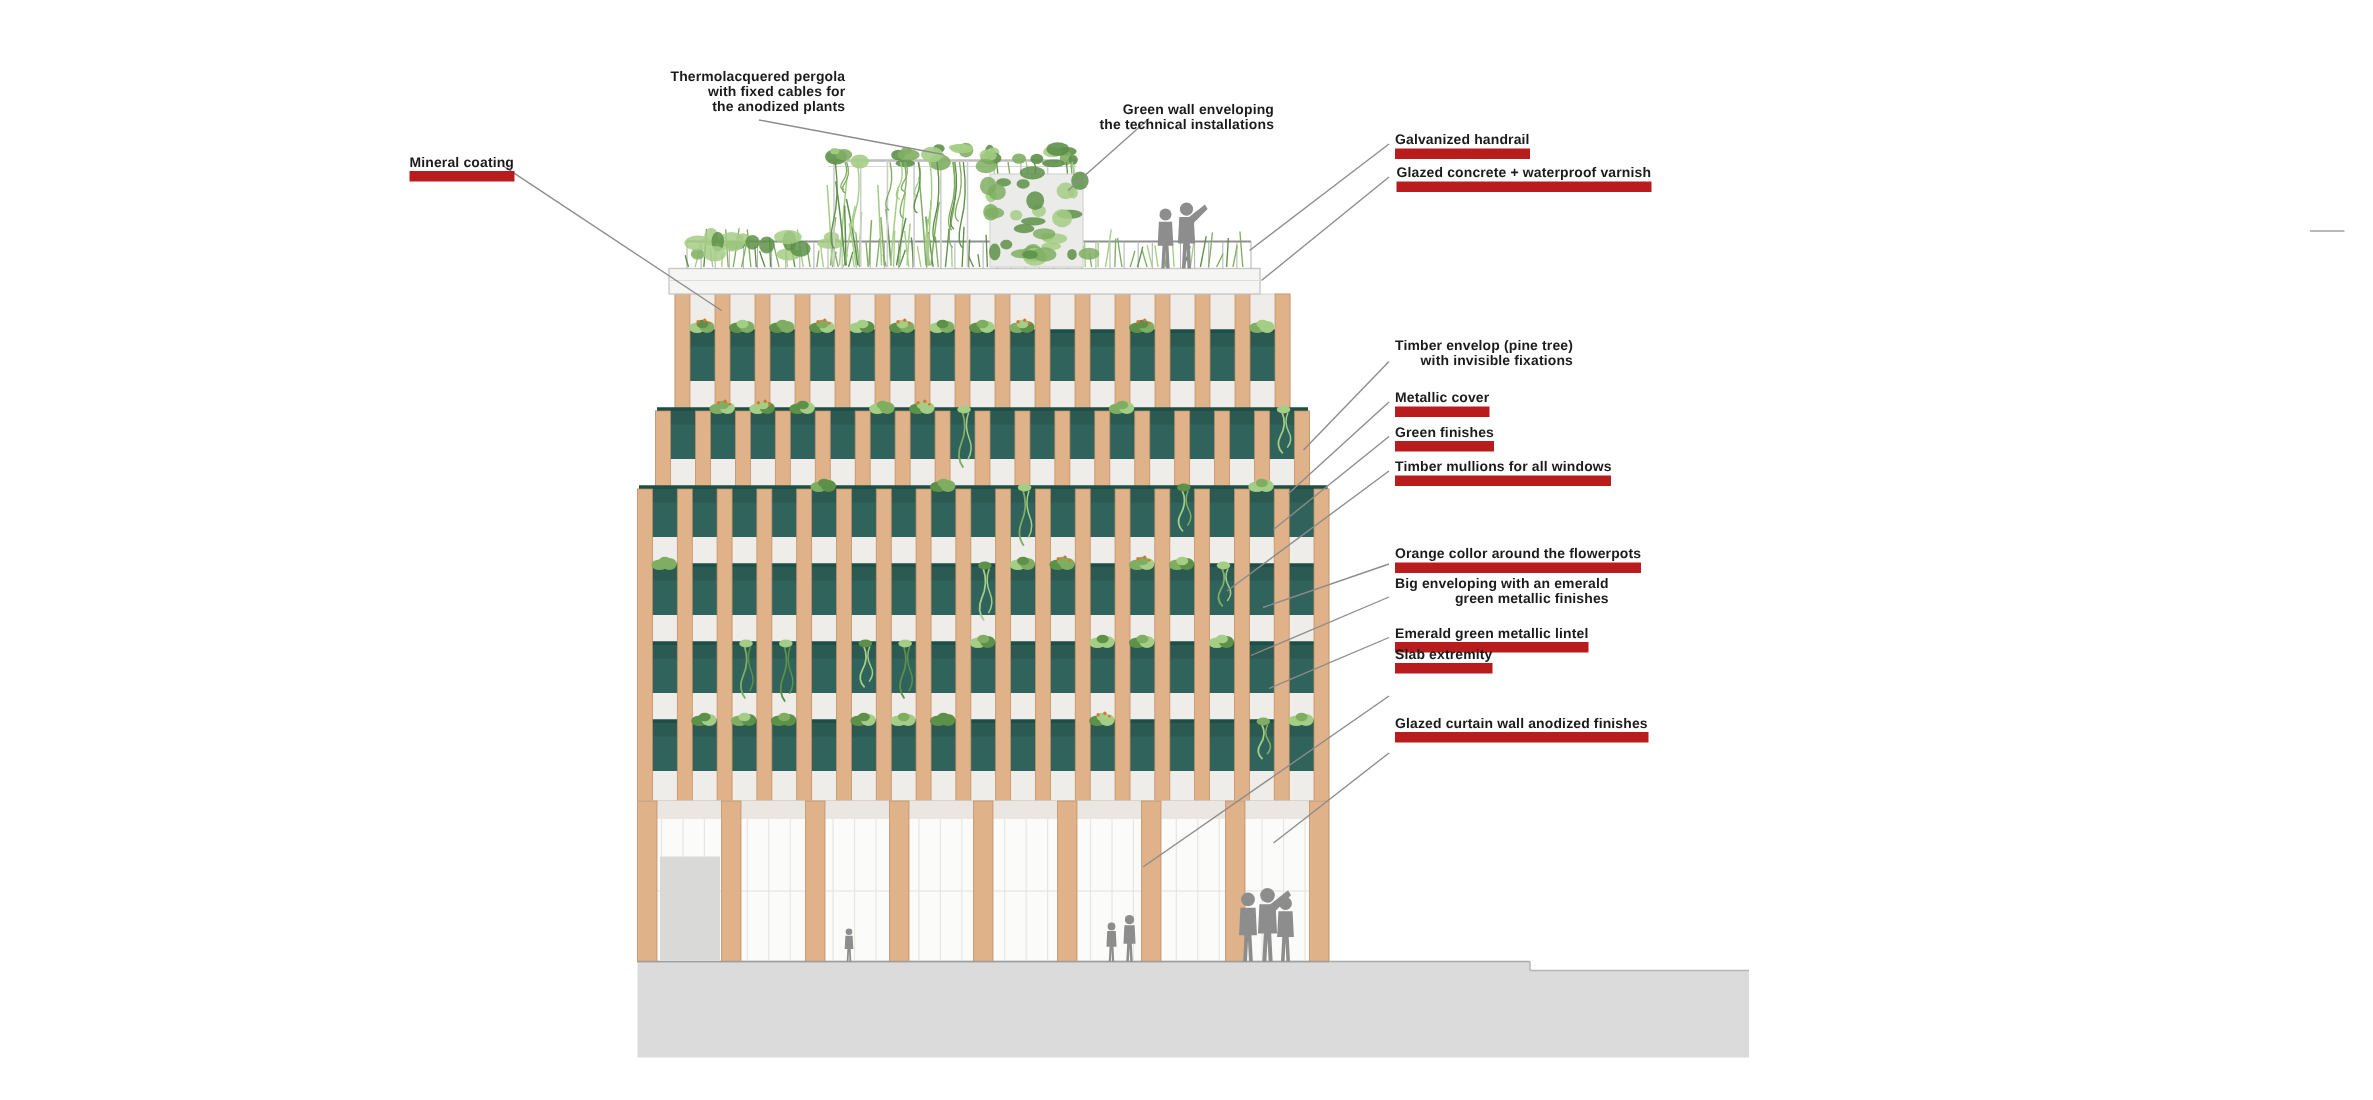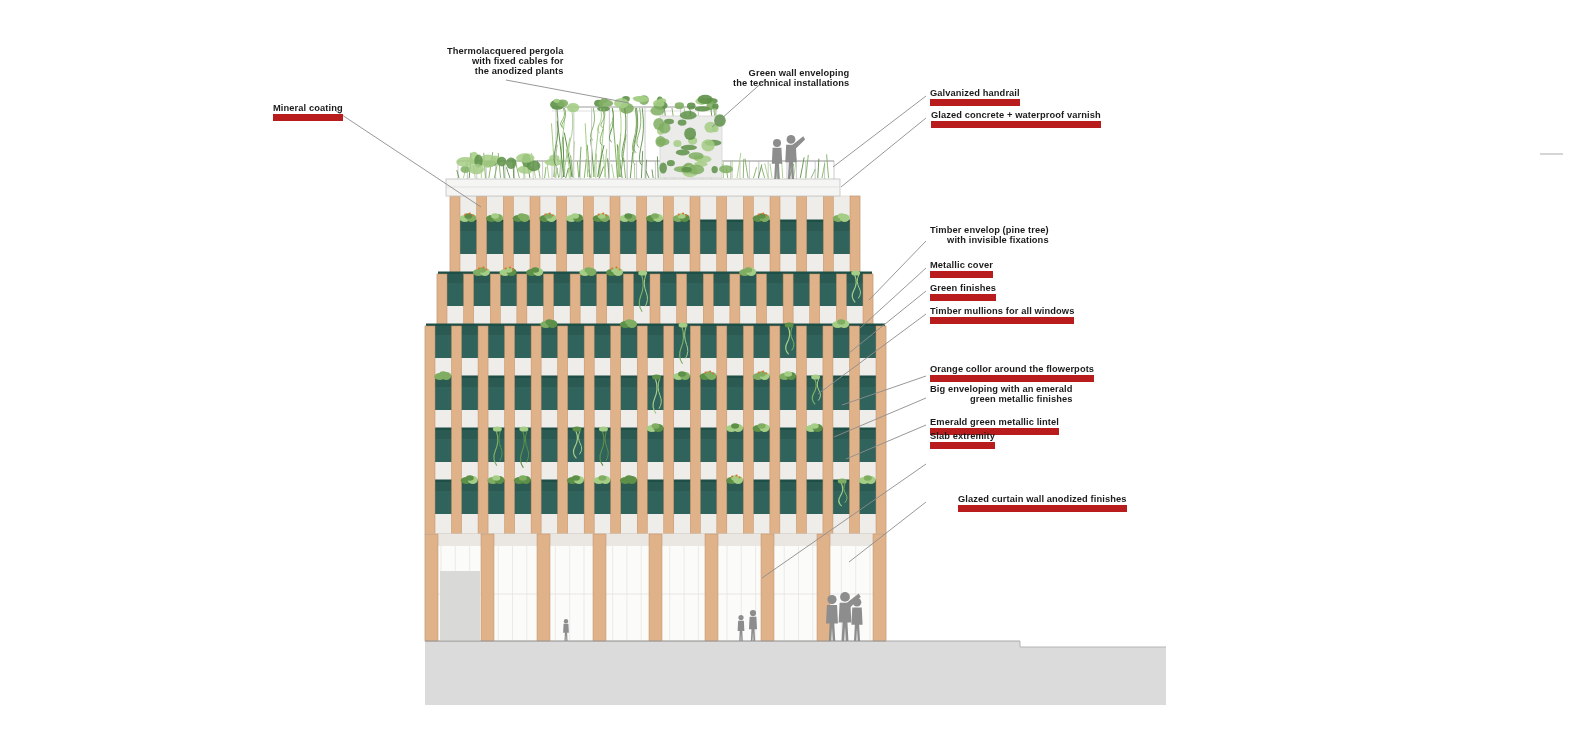--- a/index.html
+++ b/index.html
@@ -654,15 +654,15 @@
       <div class="annotation" style="left: 930px; top: 260px; color: rgb(27, 27, 27);"><span class="ann-line underlined">Metallic cover</span></div>
       <div class="annotation" style="left: 930px; top: 283px; color: rgb(27, 27, 27);"><span class="ann-line underlined">Green finishes</span></div>
       <div class="annotation" style="left: 930px; top: 306px; color: rgb(27, 27, 27);"><span class="ann-line underlined">Timber mullions for all windows</span></div>
       <div class="annotation" style="left: 930px; top: 352px; color: rgb(27, 27, 27); margin-top: 12px;"><span class="ann-line underlined">Orange collor around the flowerpots</span></div>
       <div class="annotation" style="left: 930px; top: 384px; color: rgb(27, 27, 27);">
         <span class="ann-line">Big enveloping with an emerald</span>
         <span class="ann-line">green metallic finishes</span>
       </div>
       <div class="annotation" style="left: 930px; top: 417px; color: rgb(27, 27, 27);"><span class="ann-line underlined">Emerald green metallic lintel</span></div>
       <div class="annotation" style="left: 930px; top: 431px; color: rgb(27, 27, 27);"><span class="ann-line underlined">Slab extremity</span></div>
-      <div class="annotation" style="left: 930px; top: 494px; color: rgb(27, 27, 27); margin-left: 28px;"><span class="ann-line underlined">Glazed curtain wall anodized finishes</span></div>
+      <div class="annotation" style="left: 930px; top: 477px; color: rgb(27, 27, 27);"><span class="ann-line underlined">Glazed curtain wall anodized finishes</span></div>
     </div>
 </div>
 
 </body></html>

